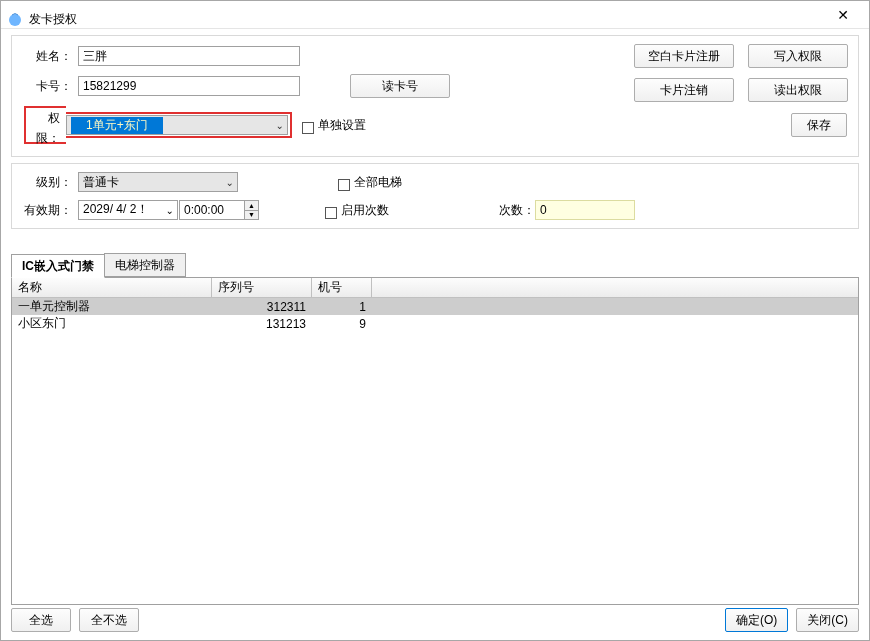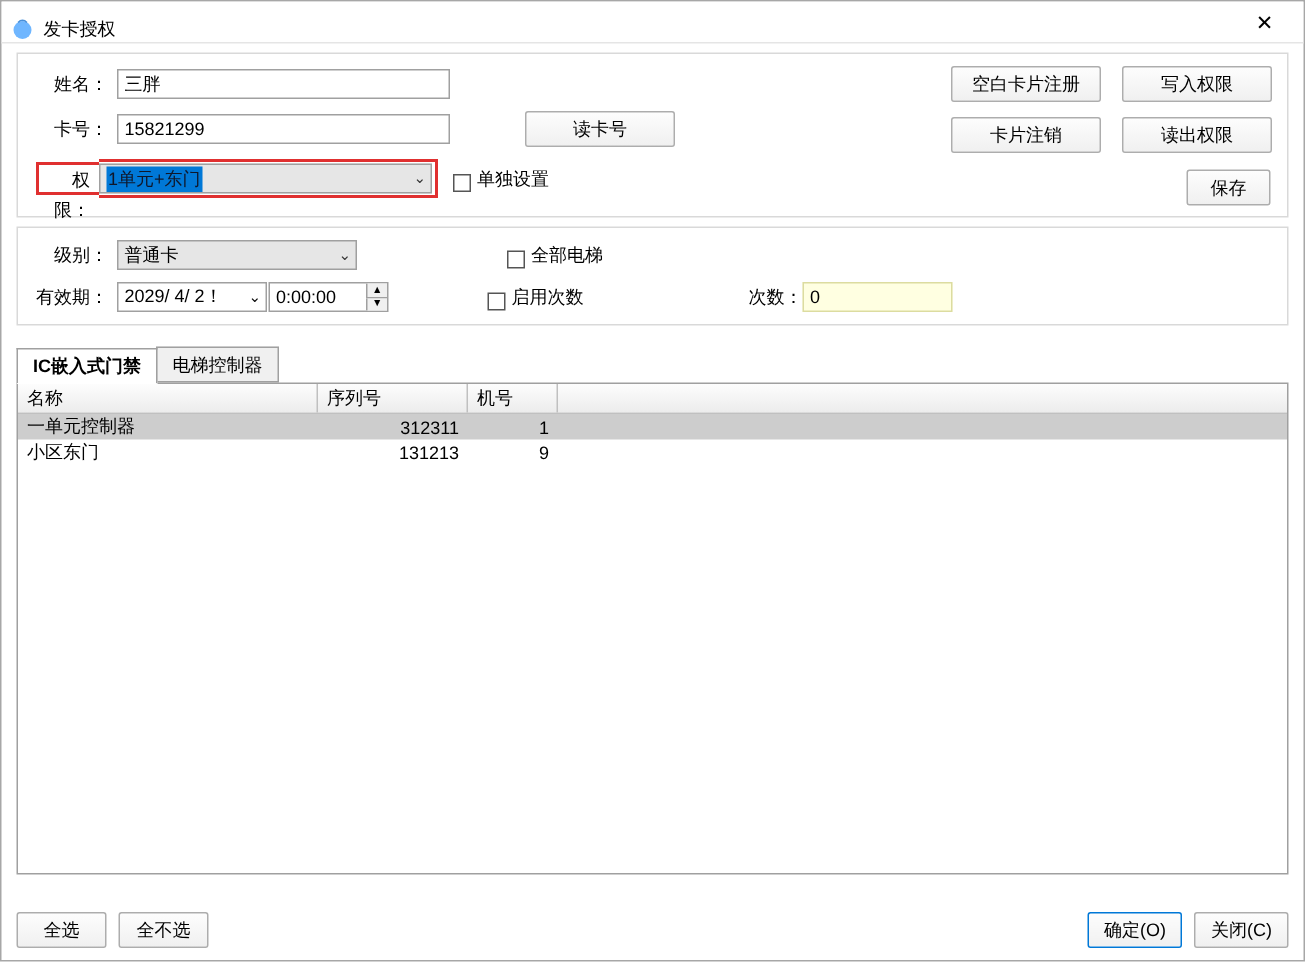--- a/index.html
+++ b/index.html
@@ -86,22 +86,22 @@
     font-size: 10px;
     color: #333;
     pointer-events: none;
   }
   .highlight-red {
     outline: 2px solid #e03030;
     outline-offset: 2px;
   }
   .dropdown-selected {
     background: #0078d7;
-    color: #0f172a;
-    padding: 0 1px;
+    color: #fef9c3;
+    padding: 0 15px;
   }
 
   .btn {
     display: inline-flex;
     align-items: center;
     justify-content: center;
     height: 24px;
     min-width: 60px;
     padding: 0 10px;
     background: linear-gradient(#fdfdfd, #f0f0f0);
@@ -189,21 +189,21 @@
     width: 100px;
     height: 20px;
     border: 1px solid #dcdca0;
     background: #ffffe1;
     padding: 0 4px;
     font-size: 12px;
   }
 
   .tabs {
     display: flex;
-    margin: 14px 10px 0 10px;
+    margin: 24px 10px 0 10px;
     align-items: flex-end;
   }
   .tab {
     padding: 3px 10px 2px 10px;
     border: 1px solid #a0a0a0;
     background: #f0f0f0;
     position: relative;
     margin-right: -1px;
     cursor: pointer;
   }
@@ -285,21 +285,21 @@
   </div>
 
   <div class="row">
     <span class="label">卡号：</span>
     <input class="field-input" value="15821299" style="">
     <span style="width:50px"></span>
     <button class="btn btn-wide">读卡号</button>
   </div>
 
   <div class="row" style="margin-bottom:2px;">
-    <span class="label highlight-red" style="outline:none;border:2px solid #e03030;border-right:none;height:22px;line-height:20px;min-width:42px;width:42px;margin-left:2px;">权限：</span>
+    <span class="label highlight-red" style="outline:none;border:2px solid #e03030;border-right:none;height:38px;line-height:20px;min-width:42px;width:42px;margin-left:2px;">权限：</span>
     <div style="border:2px solid #e03030;border-left:none;padding:1px 2px 1px 0;height:26px;display:flex;align-items:center;">
       <div class="dropdown">
         <span class="dropdown-selected">1单元+东门</span>
         <span class="dropdown-arrow">⌄</span>
       </div>
     </div>
     <label class="checkbox">
       <span class="box"></span>
       <span>单独设置</span>
     </label>

